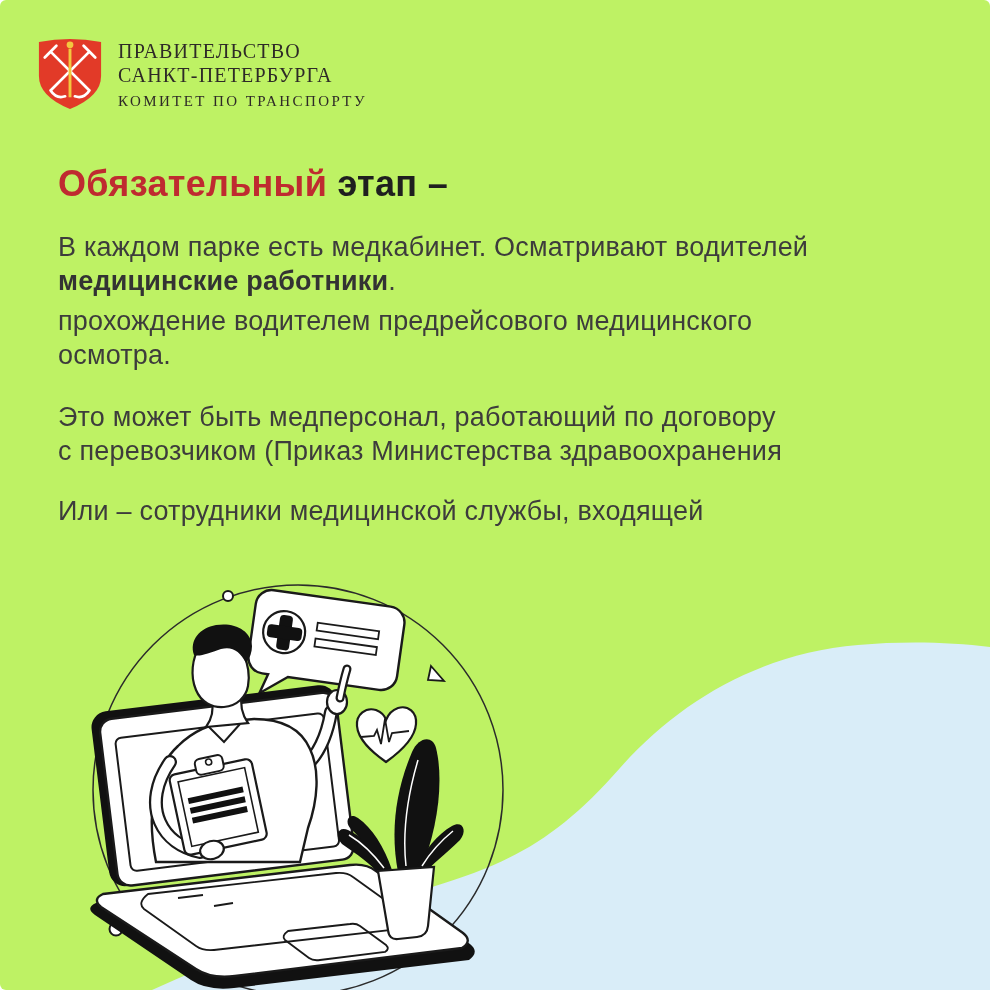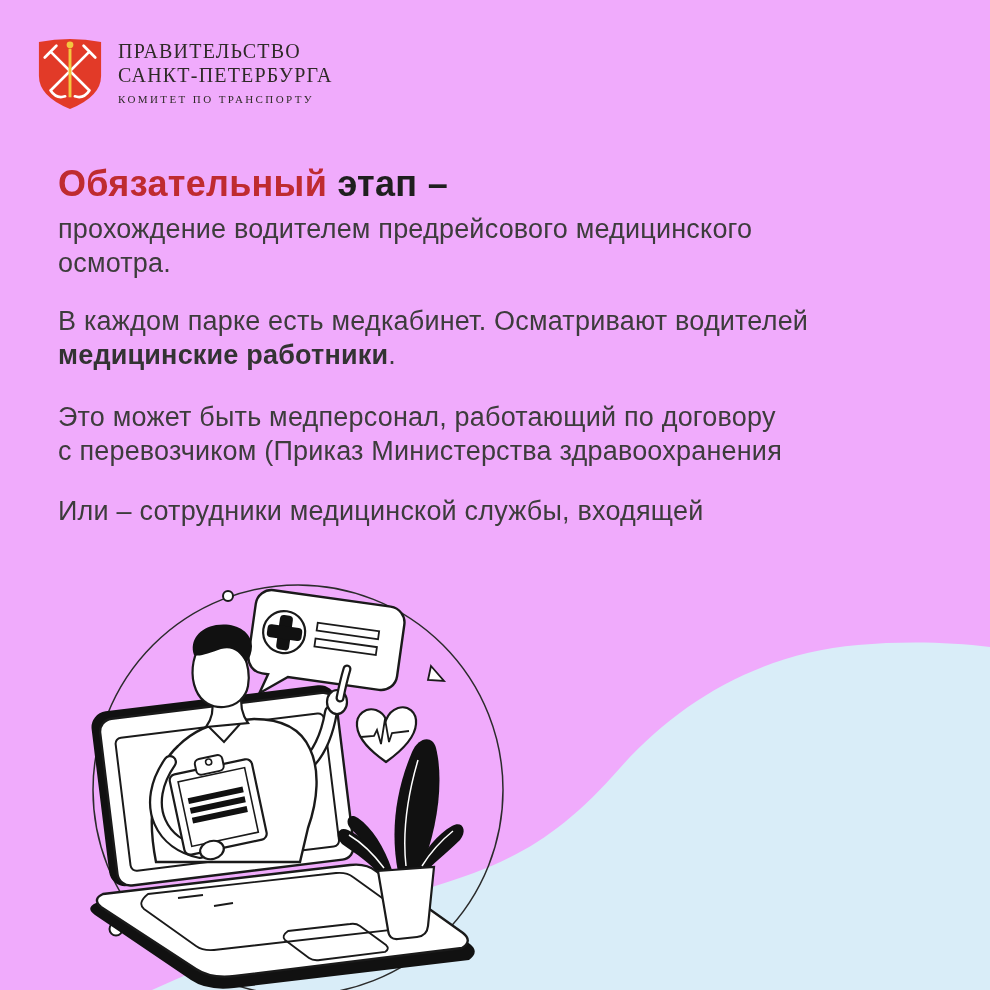--- a/index.html
+++ b/index.html
@@ -7,28 +7,28 @@
     --heading-dark:#1f1f1f;
     --body-text:#3d3c3c;
     --logo-text:#2e2a27;
     --crest-red:#e23a28;
     --blob-blue:#d9edf8;
     --line-dark:#1a1a1a;
   }
   *{margin:0;padding:0;box-sizing:border-box;}
   html,body{width:990px;height:990px;background:#ffffff;overflow:hidden;
     font-family:"Liberation Sans",sans-serif;}
-  .stage{position:relative;width:990px;height:990px;background:#f0abfc;}
+  .stage{position:relative;width:990px;height:990px;background:#bef264;border-radius:6px;}
   .illustration-svg{position:absolute;inset:0;z-index:0;}
   
   .logo{position:absolute;left:36px;top:34px;display:flex;gap:14px;z-index:2;}
   .crest{width:68px;height:78px;flex:0 0 auto;}
   .logo-text{padding-top:5px;font-family:"Liberation Serif",serif;color:var(--logo-text);}
   .logo-line{font-size:20px;letter-spacing:1.2px;line-height:24px;}
-  .logo-dept{font-size:11px;letter-spacing:2.4px;margin-top:6px;}
+  .logo-dept{font-size:15px;letter-spacing:2.4px;margin-top:6px;}
   
   .content{position:absolute;left:58px;top:162px;width:870px;z-index:2;}
   h1{font-size:36px;font-weight:700;line-height:44px;letter-spacing:0.3px;color:var(--heading-dark);}
   .title-highlight{color:var(--accent-red);}
   .title-rest{white-space:pre;}
   .para{font-size:27px;line-height:34px;letter-spacing:0.2px;color:var(--body-text);}
   .intro{margin-top:6px;}
   .p1{margin-top:24px;}
   .p2{margin-top:28px;}
   .p3{margin-top:26px;}
@@ -133,28 +133,28 @@
     <div class="logo-text">
       <div class="logo-line">ПРАВИТЕЛЬСТВО</div>
       <div class="logo-line">САНКТ-ПЕТЕРБУРГА</div>
       <div class="logo-dept">КОМИТЕТ ПО ТРАНСПОРТУ</div>
     </div>
   </div>
 
   <div class="content">
     <h1><span class="title-highlight">Обязательный</span><span class="title-rest"> этап –</span></h1>
 
+    <div class="para p1">
+      <div>В каждом парке есть медкабинет. Осматривают водителей</div>
+      <div><span class="bold">медицинские работники</span><span>.</span></div>
+    </div>
+
     <div class="para intro">
       <div>прохождение водителем предрейсового медицинского</div>
       <div>осмотра.</div>
-    </div>
-
-    <div class="para p1">
-      <div>В каждом парке есть медкабинет. Осматривают водителей</div>
-      <div><span class="bold">медицинские работники</span><span>.</span></div>
     </div>
 
     <div class="para p2">
       <div>Это может быть медперсонал, работающий по договору</div>
       <div>с перевозчиком (Приказ Министерства здравоохранения</div>
     </div>
 
     <div class="para p3">
       <div>Или – сотрудники медицинской службы, входящей</div>
     </div>

